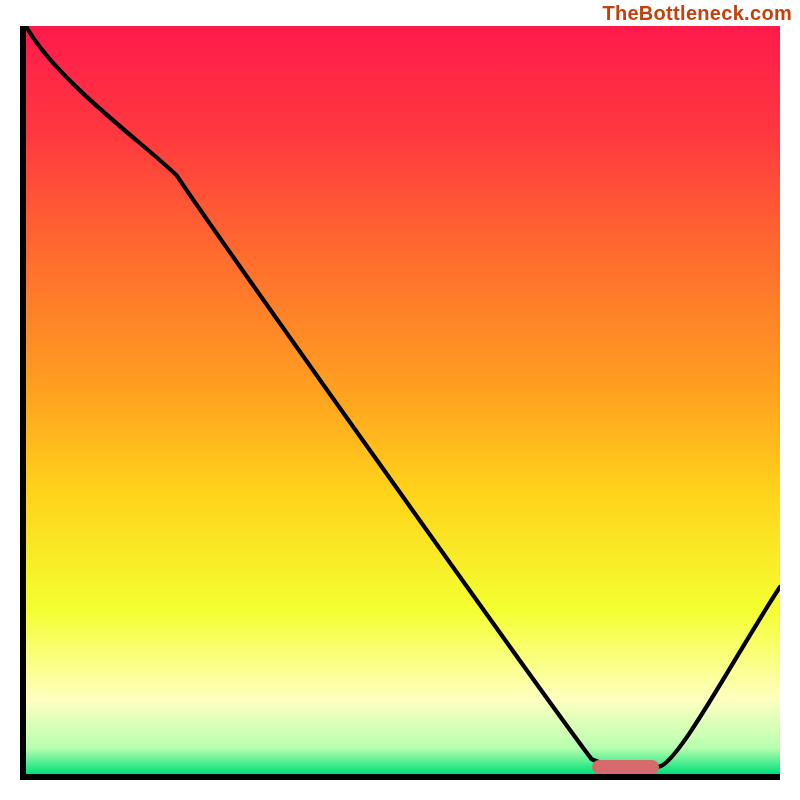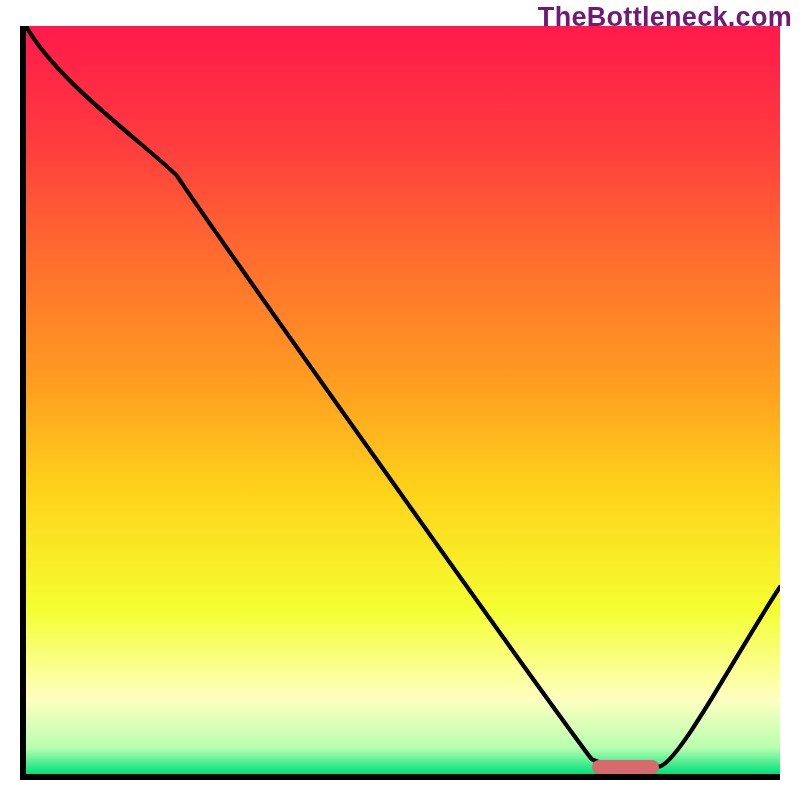--- a/index.html
+++ b/index.html
@@ -14,23 +14,23 @@
   .frame {
     position: relative;
     width: 800px;
     height: 800px;
     box-sizing: border-box;
   }
   .attribution {
     position: absolute;
     top: 2px;
     right: 8px;
-    font-size: 27px;
+    font-size: 20px;
     font-weight: 600;
-    color: #701a75;
+    color: #c2410c;
     letter-spacing: 0.3px;
   }
   .plot {
     position: absolute;
     left: 20px;
     top: 26px;
     width: 760px;
     height: 754px;
     border-left: 6px solid #000;
     border-bottom: 6px solid #000;

